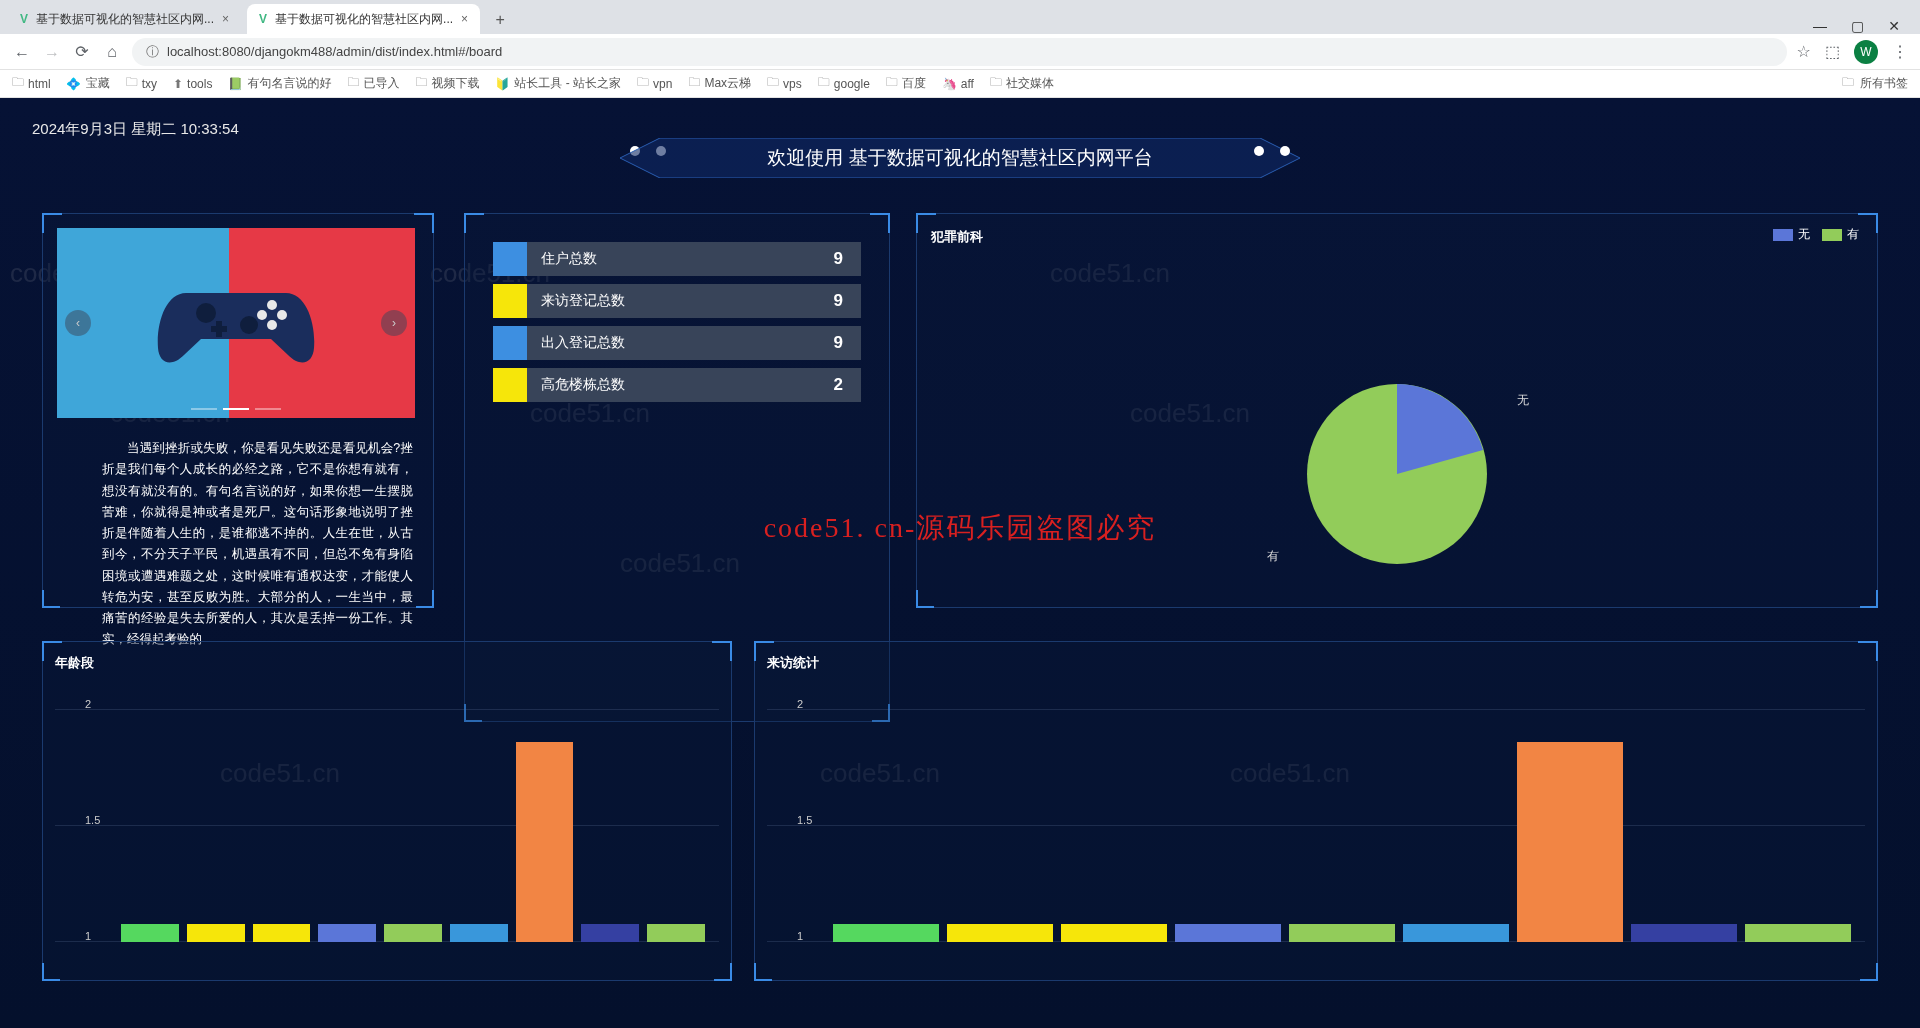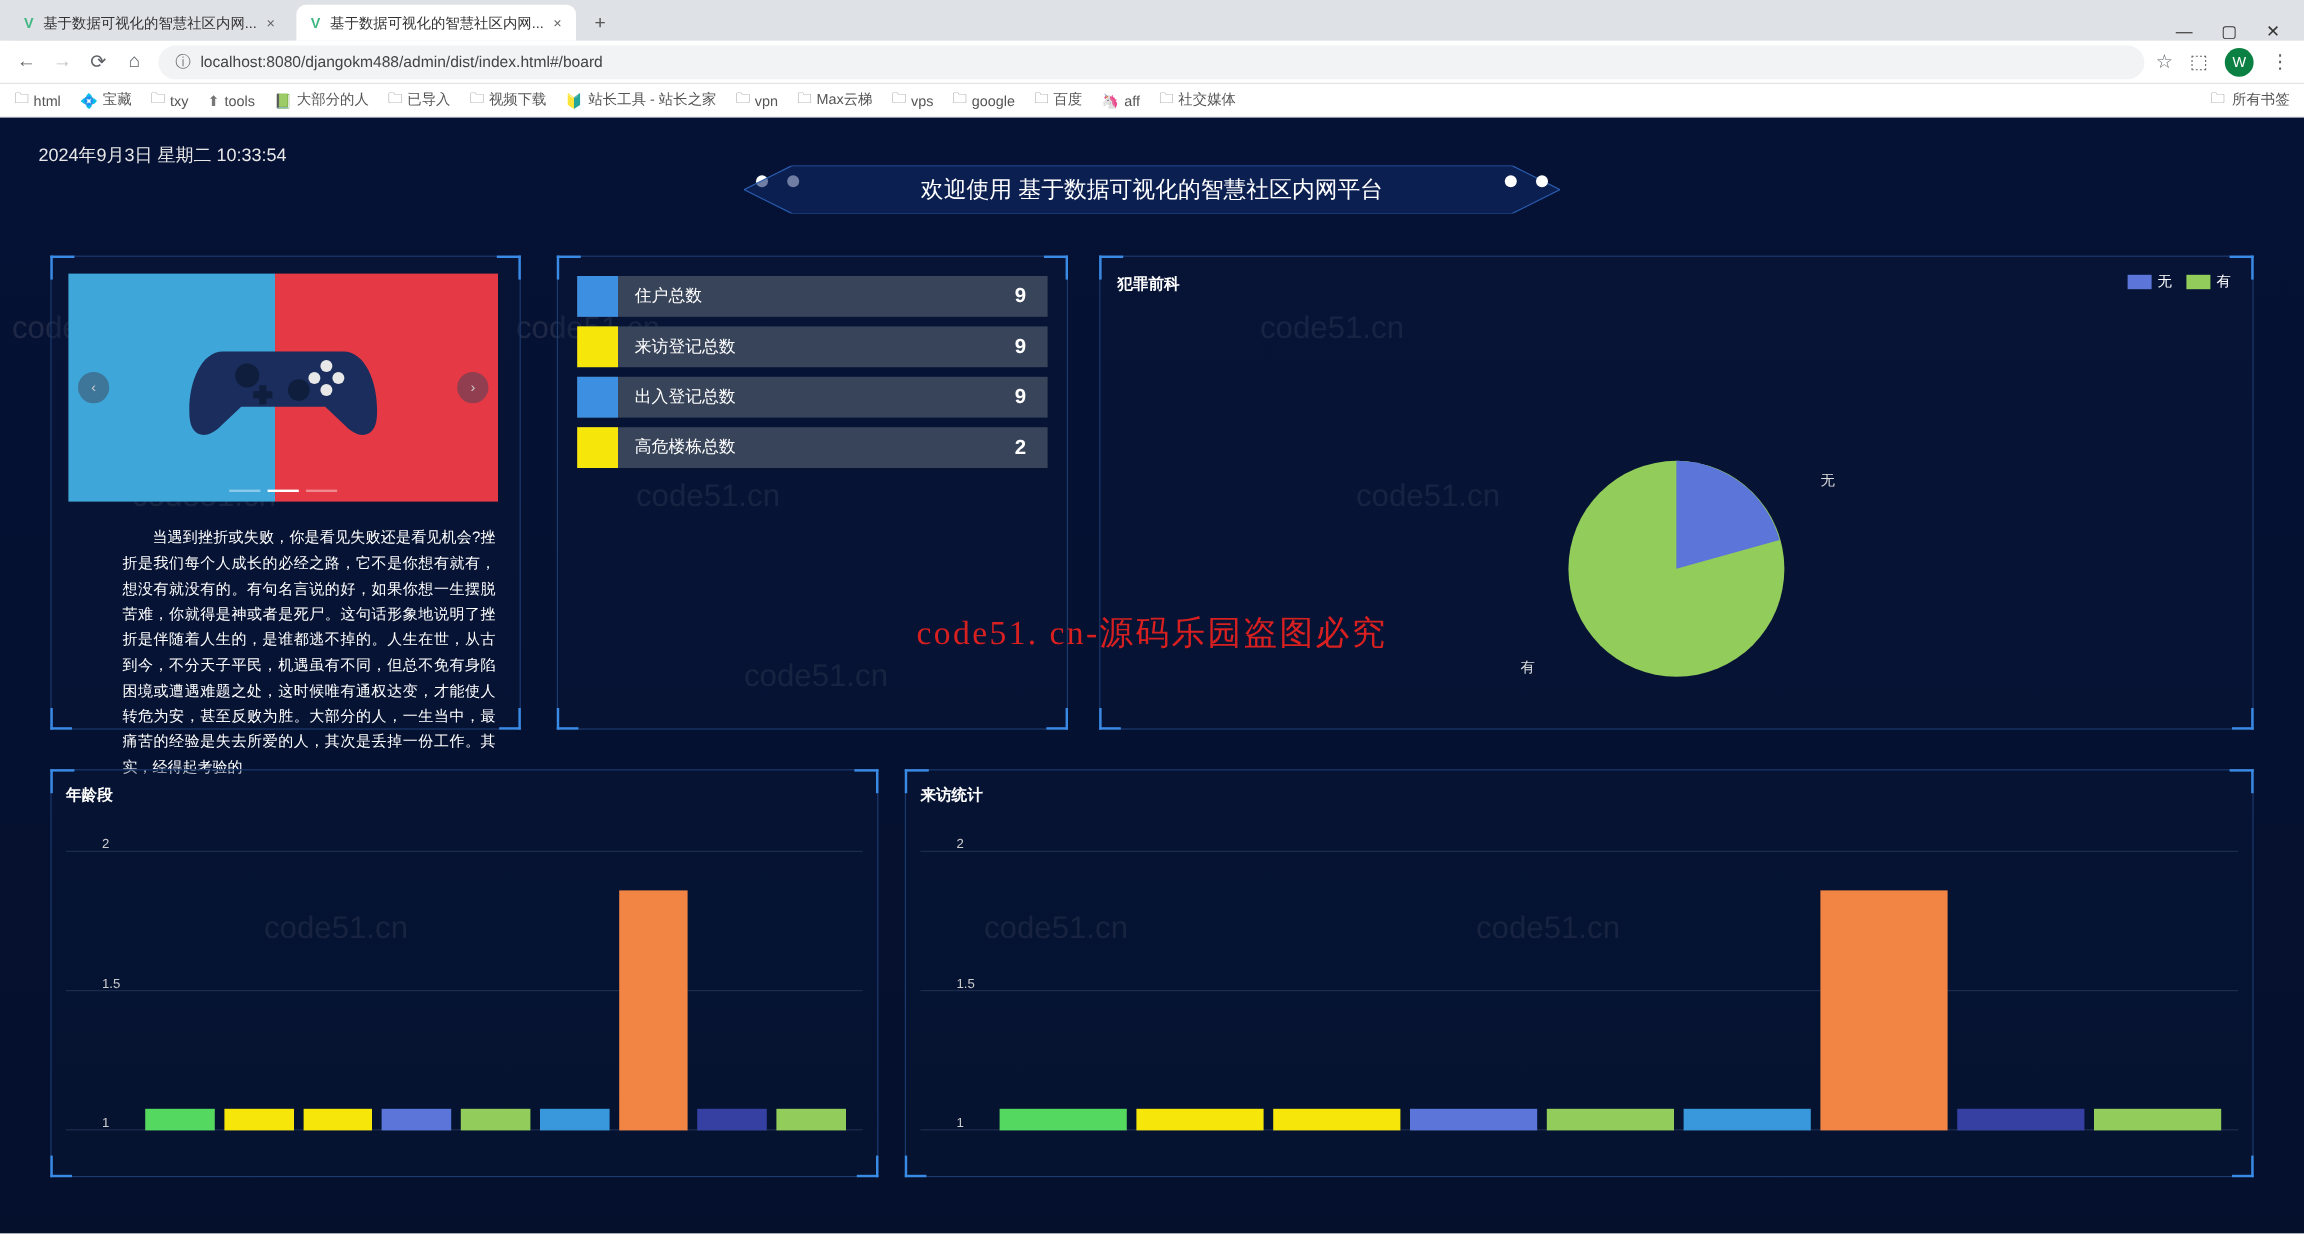--- a/index.html
+++ b/index.html
@@ -37,21 +37,21 @@
 
 .grid { position: absolute; top: 115px; left: 42px; right: 42px; bottom: 0; }
 .panel { position: absolute; border: 1px solid #1b3a6e; background: rgba(10,25,60,0.3); }
 .panel::before, .panel::after, .panel .corner-bl, .panel .corner-br { content: ""; position: absolute; width: 18px; height: 18px; border: 2px solid #3a8be6; }
 .panel::before { top: -1px; left: -1px; border-right: none; border-bottom: none; }
 .panel::after { top: -1px; right: -1px; border-left: none; border-bottom: none; }
 .panel .corner-bl { bottom: -1px; left: -1px; border-right: none; border-top: none; }
 .panel .corner-br { bottom: -1px; right: -1px; border-left: none; border-top: none; }
 
 .panel1 { top: 0; left: 0; width: 392px; height: 395px; padding: 14px; }
-.panel2 { top: 0; left: 422px; width: 426px; height: 395px; padding: 16px; }
+.panel2 { top: 0; left: 422px; width: 426px; height: 509px; padding: 28px; }
 .panel3 { top: 0; left: 874px; right: 0; height: 395px; padding: 14px; }
 .panel4 { top: 428px; left: 0; width: 690px; height: 340px; padding: 12px; }
 .panel5 { top: 428px; left: 712px; right: 0; height: 340px; padding: 12px; }
 
 
 .carousel { width: 358px; height: 190px; background: linear-gradient(90deg, #3fa6d9 0%, #3fa6d9 48%, #e63946 48%, #e63946 100%); position: relative; display: flex; align-items: center; justify-content: center; }
 .car-arrow { position: absolute; width: 26px; height: 26px; border-radius: 50%; background: rgba(60,70,90,0.5); color: #ccc; display: flex; align-items: center; justify-content: center; top: 50%; transform: translateY(-50%); font-size: 12px; }
 .car-arrow.l { left: 8px; }
 .car-arrow.r { right: 8px; }
 .car-indic { position: absolute; bottom: 8px; left: 50%; transform: translateX(-50%); display: flex; gap: 6px; }
@@ -142,21 +142,21 @@
         <div class="book-item">
           <span class="folder-icon">🗀</span>
           <span>txy</span>
         </div>
         <div class="book-item">
           <span class="folder-icon">⬆</span>
           <span>tools</span>
         </div>
         <div class="book-item">
           <span class="folder-icon">📗</span>
-          <span>大部分的人</span>
+          <span>有句名言说的好</span>
         </div>
         <div class="book-item">
           <span class="folder-icon">🗀</span>
           <span>已导入</span>
         </div>
         <div class="book-item">
           <span class="folder-icon">🗀</span>
           <span>视频下载</span>
         </div>
         <div class="book-item">

